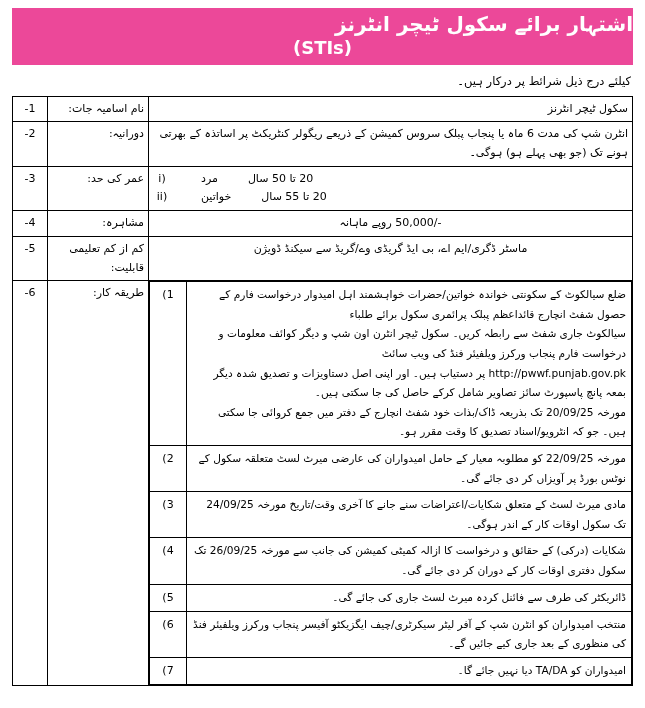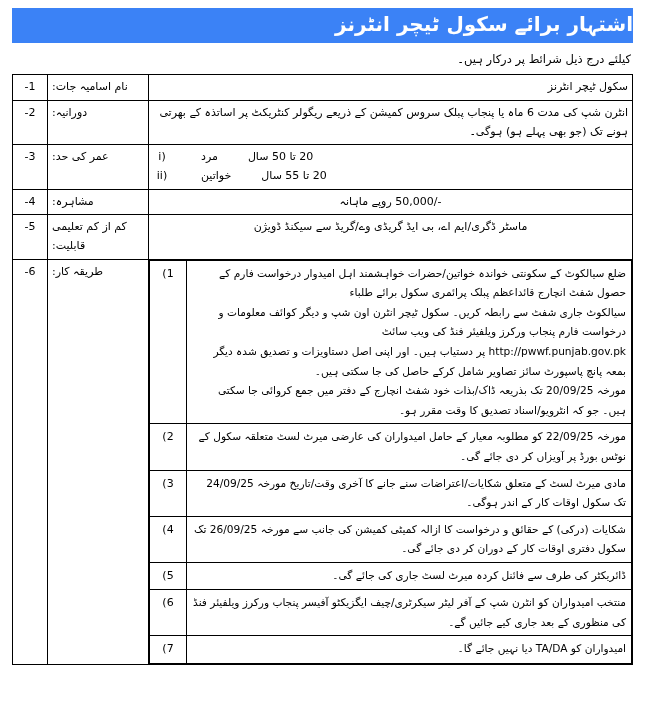--- a/index.html
+++ b/index.html
@@ -21,21 +21,21 @@
     box-sizing: border-box;
     padding: 8px 12px 6px 12px;
   }
   .rtl {
     direction: rtl;
     text-align: right;
     unicode-bidi: isolate;
   }
   
   .header-band {
-    background: #3b82f6;
+    background: #ec4899;
     color: #ffffff;
     text-align: center;
     padding: 4px 0 6px 0;
     margin: 0 0 6px 0;
   }
   .header-line1 {
     font-size: 20px;
     font-weight: bold;
     line-height: 1.25;
     letter-spacing: 0.5px;
@@ -69,21 +69,21 @@
     line-height: 1.7;
   }
   td.col-num {
     width: 26px;
     text-align: center;
     font-size: 11.5px;
     vertical-align: top;
   }
   td.col-label {
     width: 92px;
-    text-align: left;
+    text-align: right;
     font-size: 11.5px;
     padding-right: 6px;
     margin-top: 7px;
   }
   td.col-body {
     text-align: right;
   }
   .body-line {
     display: block;
   }
@@ -121,20 +121,21 @@
     font-size: 11px;
   }
 </style>
 </head>
 <body>
 
 <div class="page">
 
   <div class="header-band">
     <div class="header-line1 rtl">اشتہار برائے سکول ٹیچر انٹرنز</div>
+    <div class="header-line2">(STIs)</div>
   </div>
 
   <div class="intro rtl">
     <span class="ln">کیلئے درج ذیل شرائط پر درکار ہیں۔</span>
   </div>
 
   <table class="main">
     <tbody>
 
       <tr>

